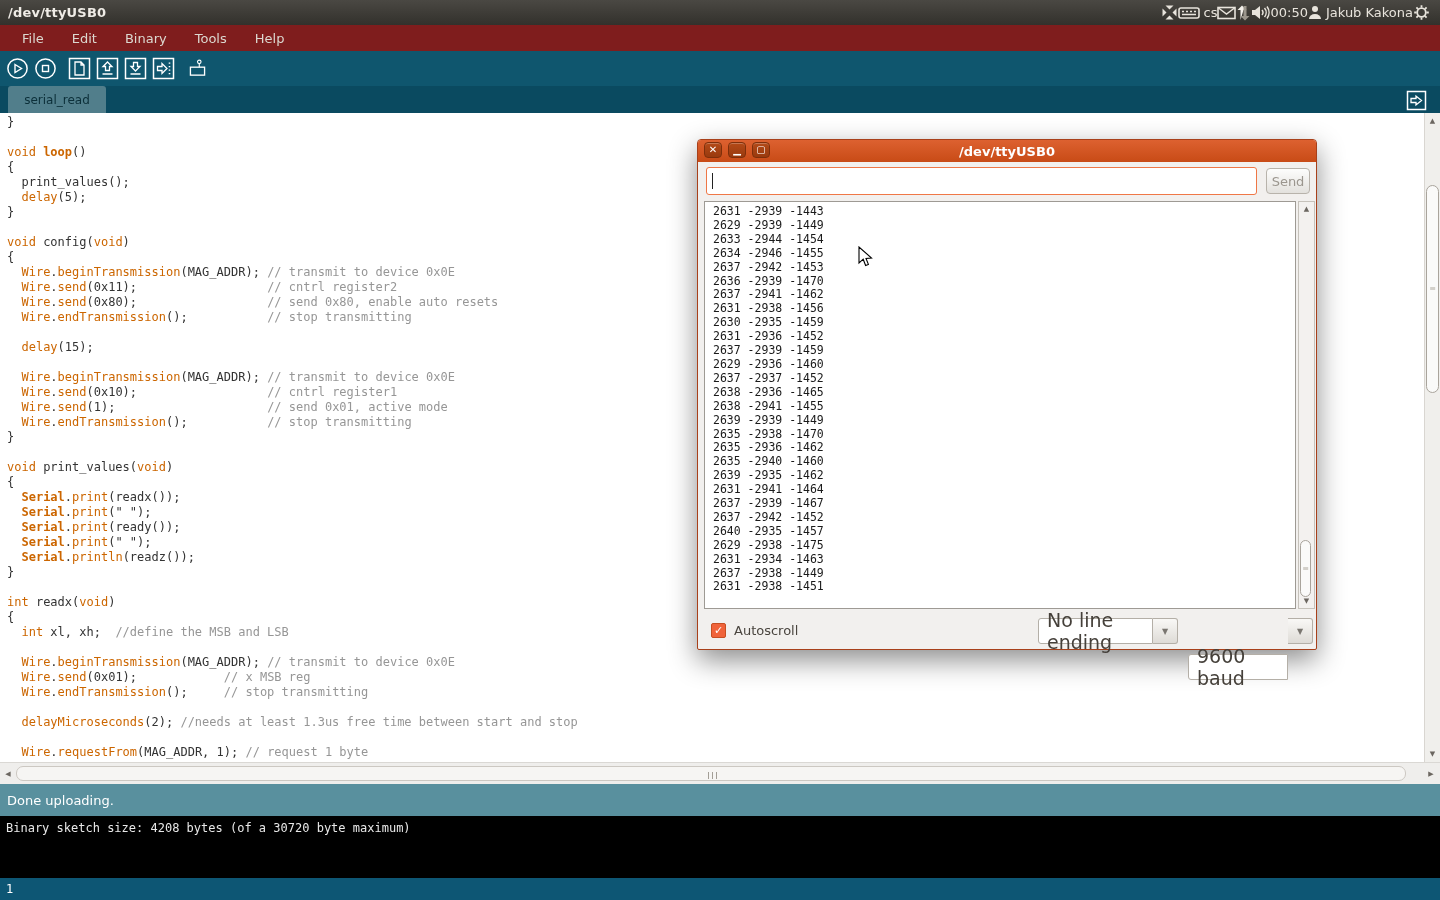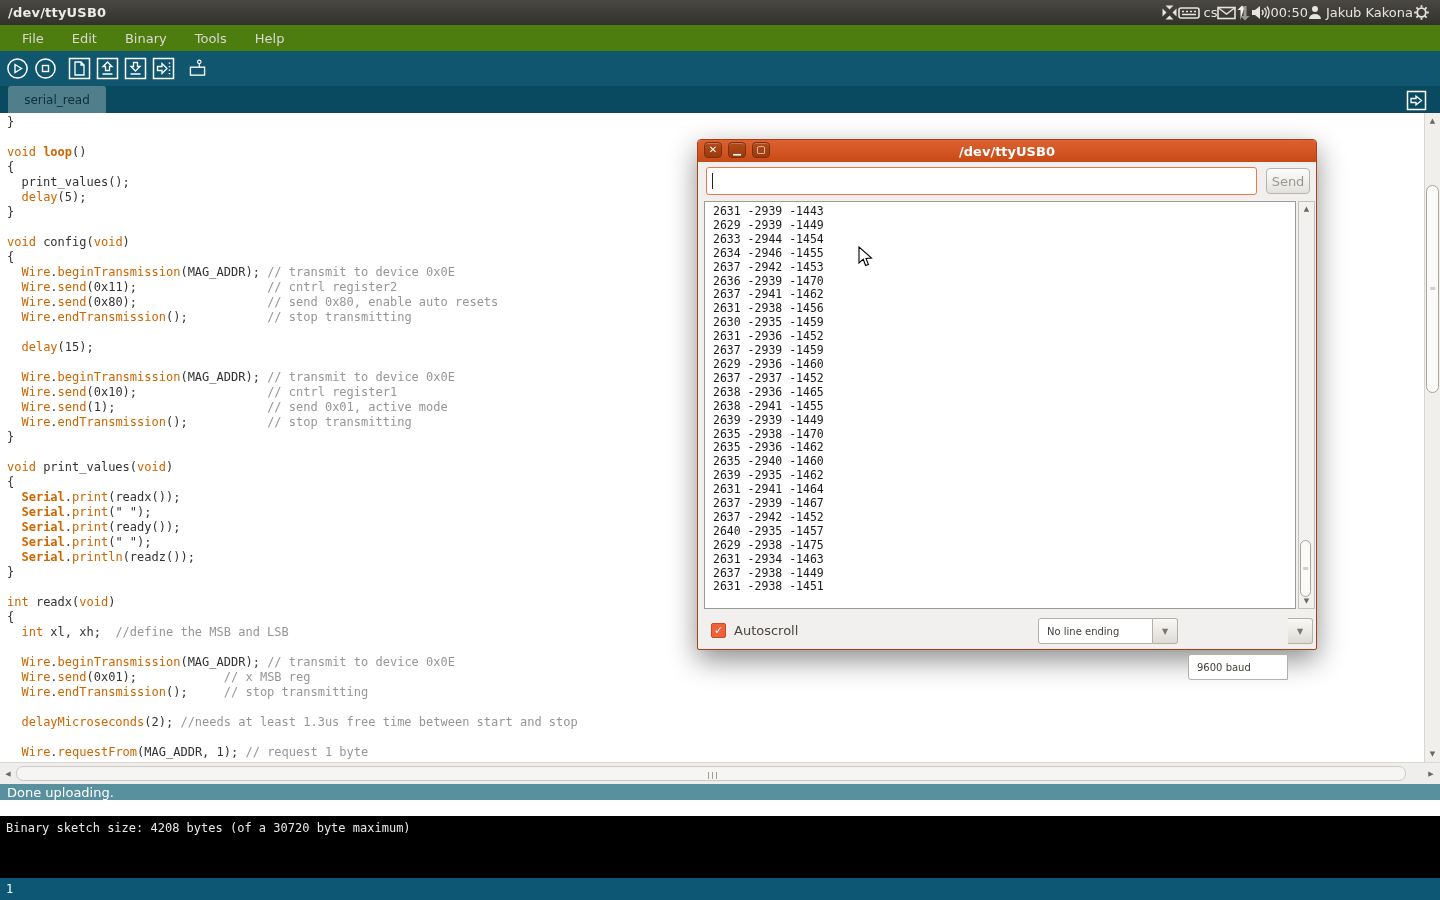--- a/index.html
+++ b/index.html
@@ -12,21 +12,21 @@
   #panel { left:0; top:0; width:1440px; height:25px;
            background:linear-gradient(#4a4843,#3c3a35 60%,#32312c); color:#efece6;
            display:flex; align-items:center; }
   #panel-title { font-weight:bold; font-size:13px; padding-left:8px; letter-spacing:.2px; }
   #tray { margin-left:auto; display:flex; align-items:center; padding-right:10px;
           font-size:13px; color:#e8e4dc; }
   .tray-ic { display:inline-flex; align-items:center; gap:4px; }
   .tray-ic svg { display:block; }
 
   
-  #menubar { left:0; top:25px; width:1440px; height:26px; background:#4d7c0f;
+  #menubar { left:0; top:25px; width:1440px; height:26px; background:#7f1d1d;
              display:flex; align-items:center; padding-left:8px; }
   .menu-item { color:#dcd8d0; font-size:13px; padding:4px 14px; cursor:default; }
 
   
   #toolbar { left:0; top:51px; width:1440px; height:35px; background:#0f566e;
              display:flex; align-items:center; gap:5px; padding-left:6px; }
   .tbtn { width:23px; height:23px; display:inline-flex; align-items:center; justify-content:center; }
   .tbtn.gap { margin-left:6px; }
   .tbtn svg { display:block; }
 
@@ -57,21 +57,21 @@
               border:1px solid #a9a49c; border-radius:7px; }
   .sb-grip { position:absolute; left:50%; top:50%; transform:translate(-50%,-50%);
              color:#b0aba2; font-size:8px; line-height:8px; letter-spacing:0; }
   #hscroll { left:0; top:762px; width:1440px; height:22px; background:#efeeec;
              border-top:1px solid #dad8d4; }
   #h-thumb { position:absolute; left:16px; top:3px; width:1390px; height:15px;
              background:#f6f5f3; border:1px solid #ccc8c2; border-radius:7px; }
   .h-grip { position:absolute; top:5px; width:1px; height:7px; background:#a39e96; }
 
   
-  #statusbar { left:0; top:784px; width:1440px; height:16px; background:#59909e;
+  #statusbar { left:0; top:784px; width:1440px; height:32px; background:#59909e;
                color:#ffffff; font-size:13px; display:flex; align-items:center; padding-left:7px; }
   #console { left:0; top:816px; width:1440px; height:62px; background:#000000;
              color:#e8e8e8; font-family:"DejaVu Sans Mono","Liberation Mono",monospace;
              font-size:12px; padding:5px 0 0 6px; }
   #footer { left:0; top:878px; width:1440px; height:22px; background:#0d5674; color:#ffffff;
             font-family:"DejaVu Sans Mono","Liberation Mono",monospace; font-size:12px;
             display:flex; align-items:center; padding-left:6px; }
 
   
   #monitor { left:697px; top:139px; width:620px; height:511px; background:#f2f0ee;
@@ -101,21 +101,21 @@
               font-size:11.5px; line-height:13.9px; color:#1a1a1a; padding:3px 0 0 8px;
               white-space:pre; }
   #mon-vscroll { position:absolute; left:600px; top:61px; width:17px; height:408px;
                  background:#f3f1ef; border:1px solid #c6c2bb; }
   #mon-bottom { position:absolute; left:0; top:476px; width:100%; height:35px; }
   #autoscroll-box { position:absolute; left:13px; top:7px; width:15px; height:15px;
                     background:#f0633a; border:1px solid #c64e22; border-radius:2px;
                     color:#fff; font-size:11px; line-height:13px; text-align:center; font-weight:bold; }
   #autoscroll-label { position:absolute; left:36px; top:7px; font-size:13px; color:#4a453f; }
   .combo-field { position:absolute; top:2px; height:26px; background:#fff;
-                 border:1px solid #b4afa7; border-radius:3px 0 0 3px; font-size:10px;
+                 border:1px solid #b4afa7; border-radius:3px 0 0 3px; font-size:19px;
                  color:#45403a; display:flex; align-items:center; padding-left:8px; }
   .combo-btn { position:absolute; top:2px; width:25px; height:26px;
                background:linear-gradient(#f9f8f6,#dedbd6); border:1px solid #b4afa7;
                border-left:none; border-radius:0 3px 3px 0; color:#7a7670; font-size:8px;
                display:flex; align-items:center; justify-content:center; }
   #lineend-field { left:340px; width:115px; } #lineend-btn { left:455px; }
   #baud-field { left:490px; width:100px;margin-top:36px; } #baud-btn { left:590px; }
 
   #cursor { left:858px; top:246px; width:16px; height:22px; pointer-events:none; }
 </style>

